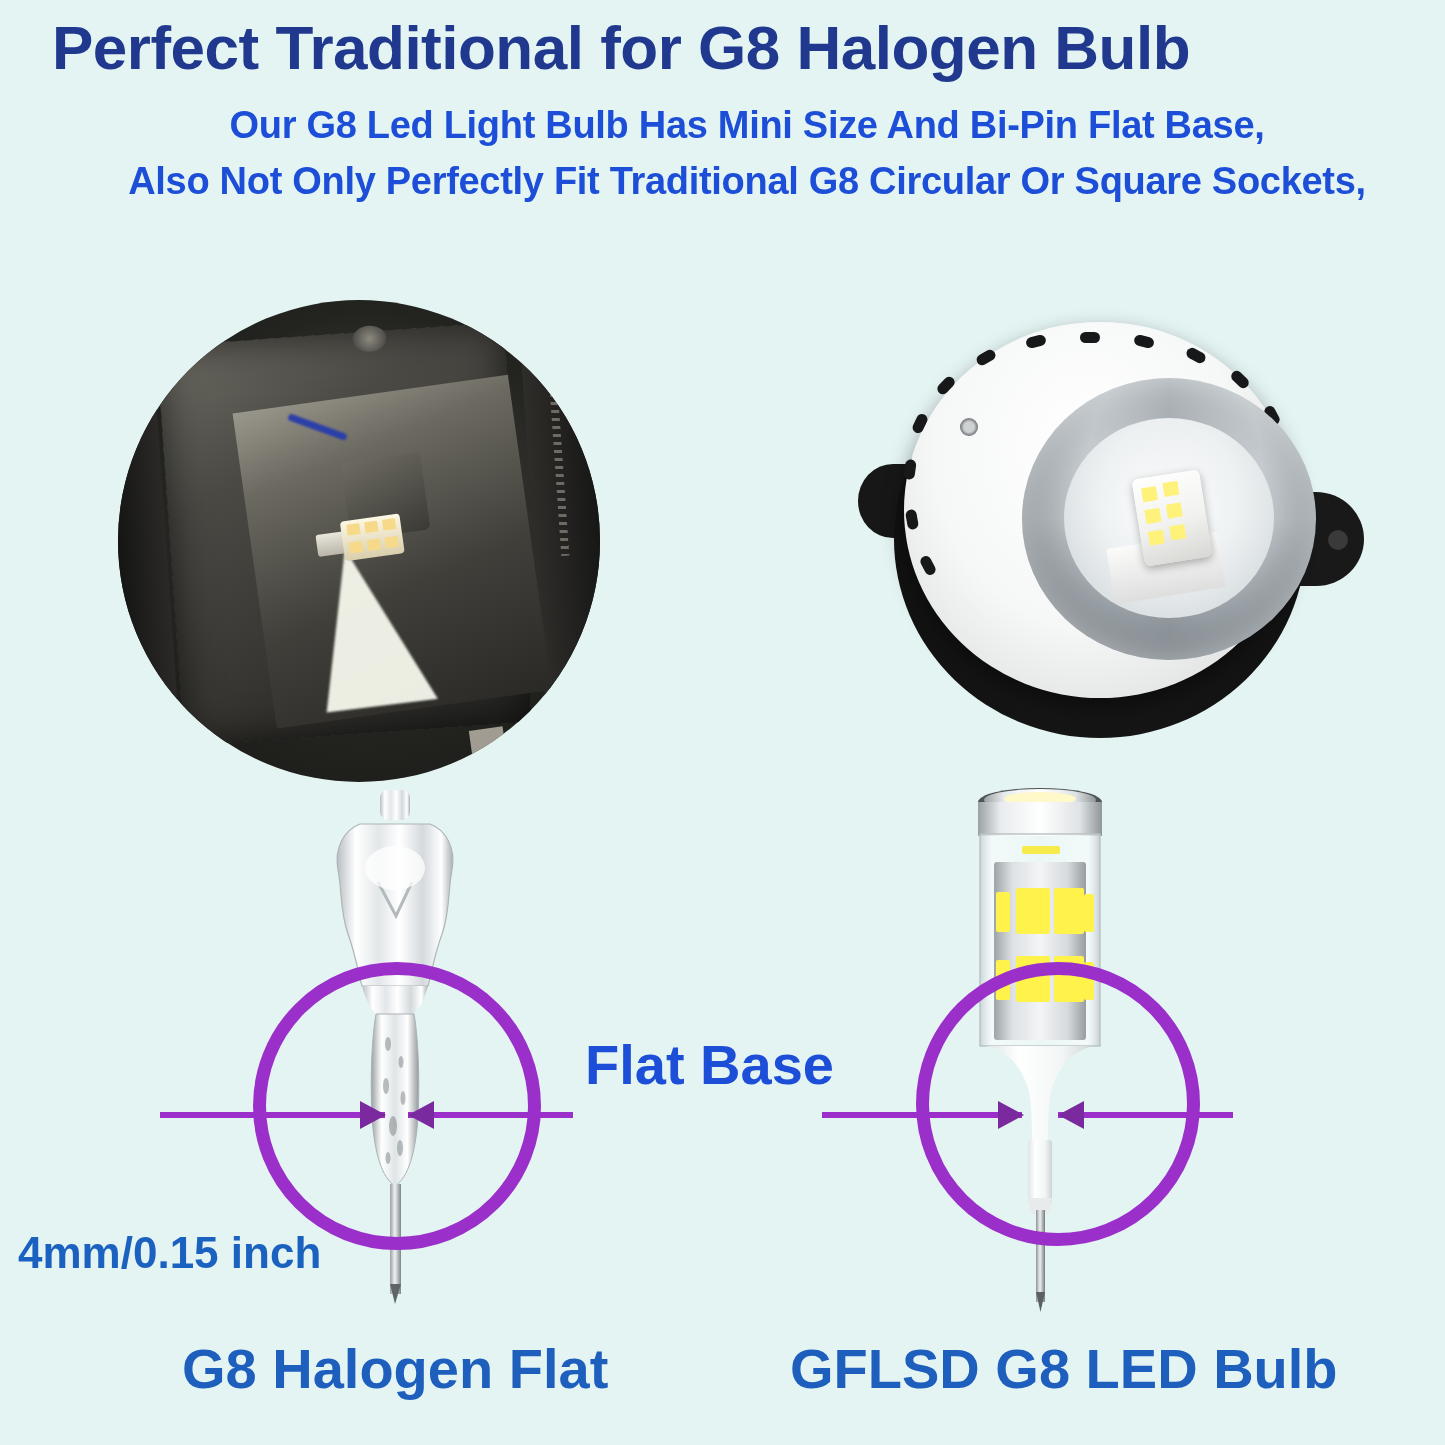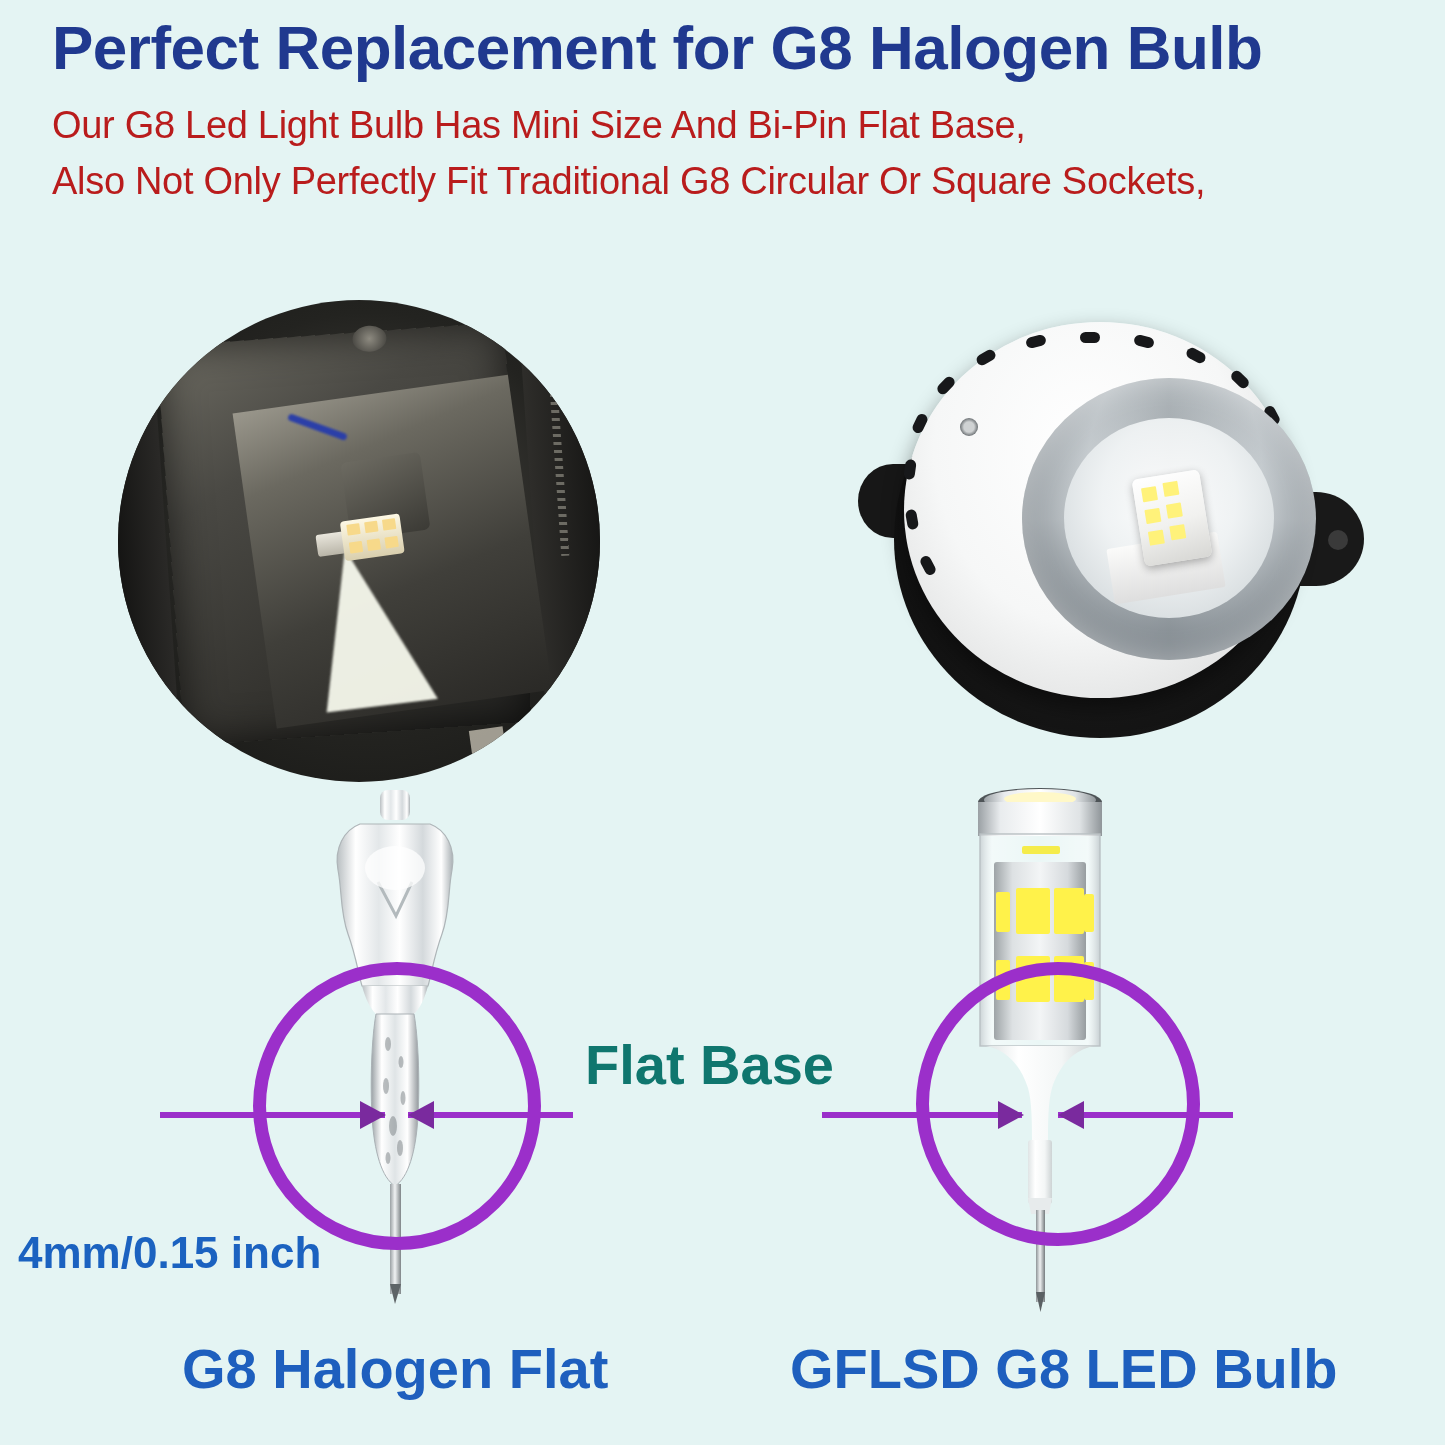--- a/index.html
+++ b/index.html
@@ -13,22 +13,22 @@
   .stage{position:relative;width:1445px;height:1445px;}
 
   
   .headline{
     position:absolute;left:52px;top:16px;width:1360px;
     font-size:62px;line-height:1.02;font-weight:700;
     color:#20398f;letter-spacing:-0.5px;white-space:nowrap;
   }
   .subline{
     position:absolute;left:52px;width:1390px;
-    font-size:38px;line-height:1.0;font-weight:400;
-    color:#b91c1c;letter-spacing:-0.3px;white-space:nowrap;
+    font-size:38px;line-height:1.0;font-weight:700;
+    color:#1d4ed8;letter-spacing:-0.3px;white-space:nowrap;text-align:center;
   }
   .sub1{top:106px;}
   .sub2{top:162px;}
   .sub3{top:218px;}
 
   
   .photo-left{
     position:absolute;left:118px;top:300px;width:482px;height:482px;
     border-radius:50%;overflow:hidden;
   }
@@ -148,39 +148,39 @@
   .dimline{position:absolute;height:6px;background:#9b2fca;}
   .arrowhead{position:absolute;width:0;height:0;}
   .ar-right{border-top:14px solid transparent;border-bottom:14px solid transparent;
     border-left:26px solid #7a2a9e;}
   .ar-left{border-top:14px solid transparent;border-bottom:14px solid transparent;
     border-right:26px solid #7a2a9e;}
 
   
   .flatbase{
     position:absolute;left:585px;top:1032px;
-    font-size:56px;font-weight:700;color:#0f766e;white-space:nowrap;
+    font-size:56px;font-weight:700;color:#1d4ed8;white-space:nowrap;
   }
   .dim-label{
     position:absolute;font-size:44px;font-weight:600;color:#1b62c0;white-space:nowrap;
   }
   .dim-left{left:18px;top:1228px;}
   .dim-right{left:1084px;top:1228px;}
   .name-label{
     position:absolute;font-size:56px;font-weight:700;color:#1e5fbe;white-space:nowrap;
   }
   .name-left{left:182px;top:1336px;}
   .name-right{left:790px;top:1336px;}
 </style>
 </head>
 <body>
 
 <div class="stage">
 
-  <div class="headline">Perfect Replacement for G8 Halogen Bulb</div>
+  <div class="headline">Perfect Traditional for G8 Halogen Bulb</div>
   <div class="subline sub1">Our G8 Led Light Bulb Has Mini Size And Bi-Pin Flat Base,</div>
   <div class="subline sub2">Also Not Only Perfectly Fit Traditional G8 Circular Or Square Sockets,</div>
 
   <div class="photo-left">
     <div class="fx-bg"></div>
     <div class="fx-darkl"></div>
     <div class="fx-darkr"></div>
     <div class="fx-strip"></div>
     <div class="fx-frame">
       <div class="fx-screw"></div>

